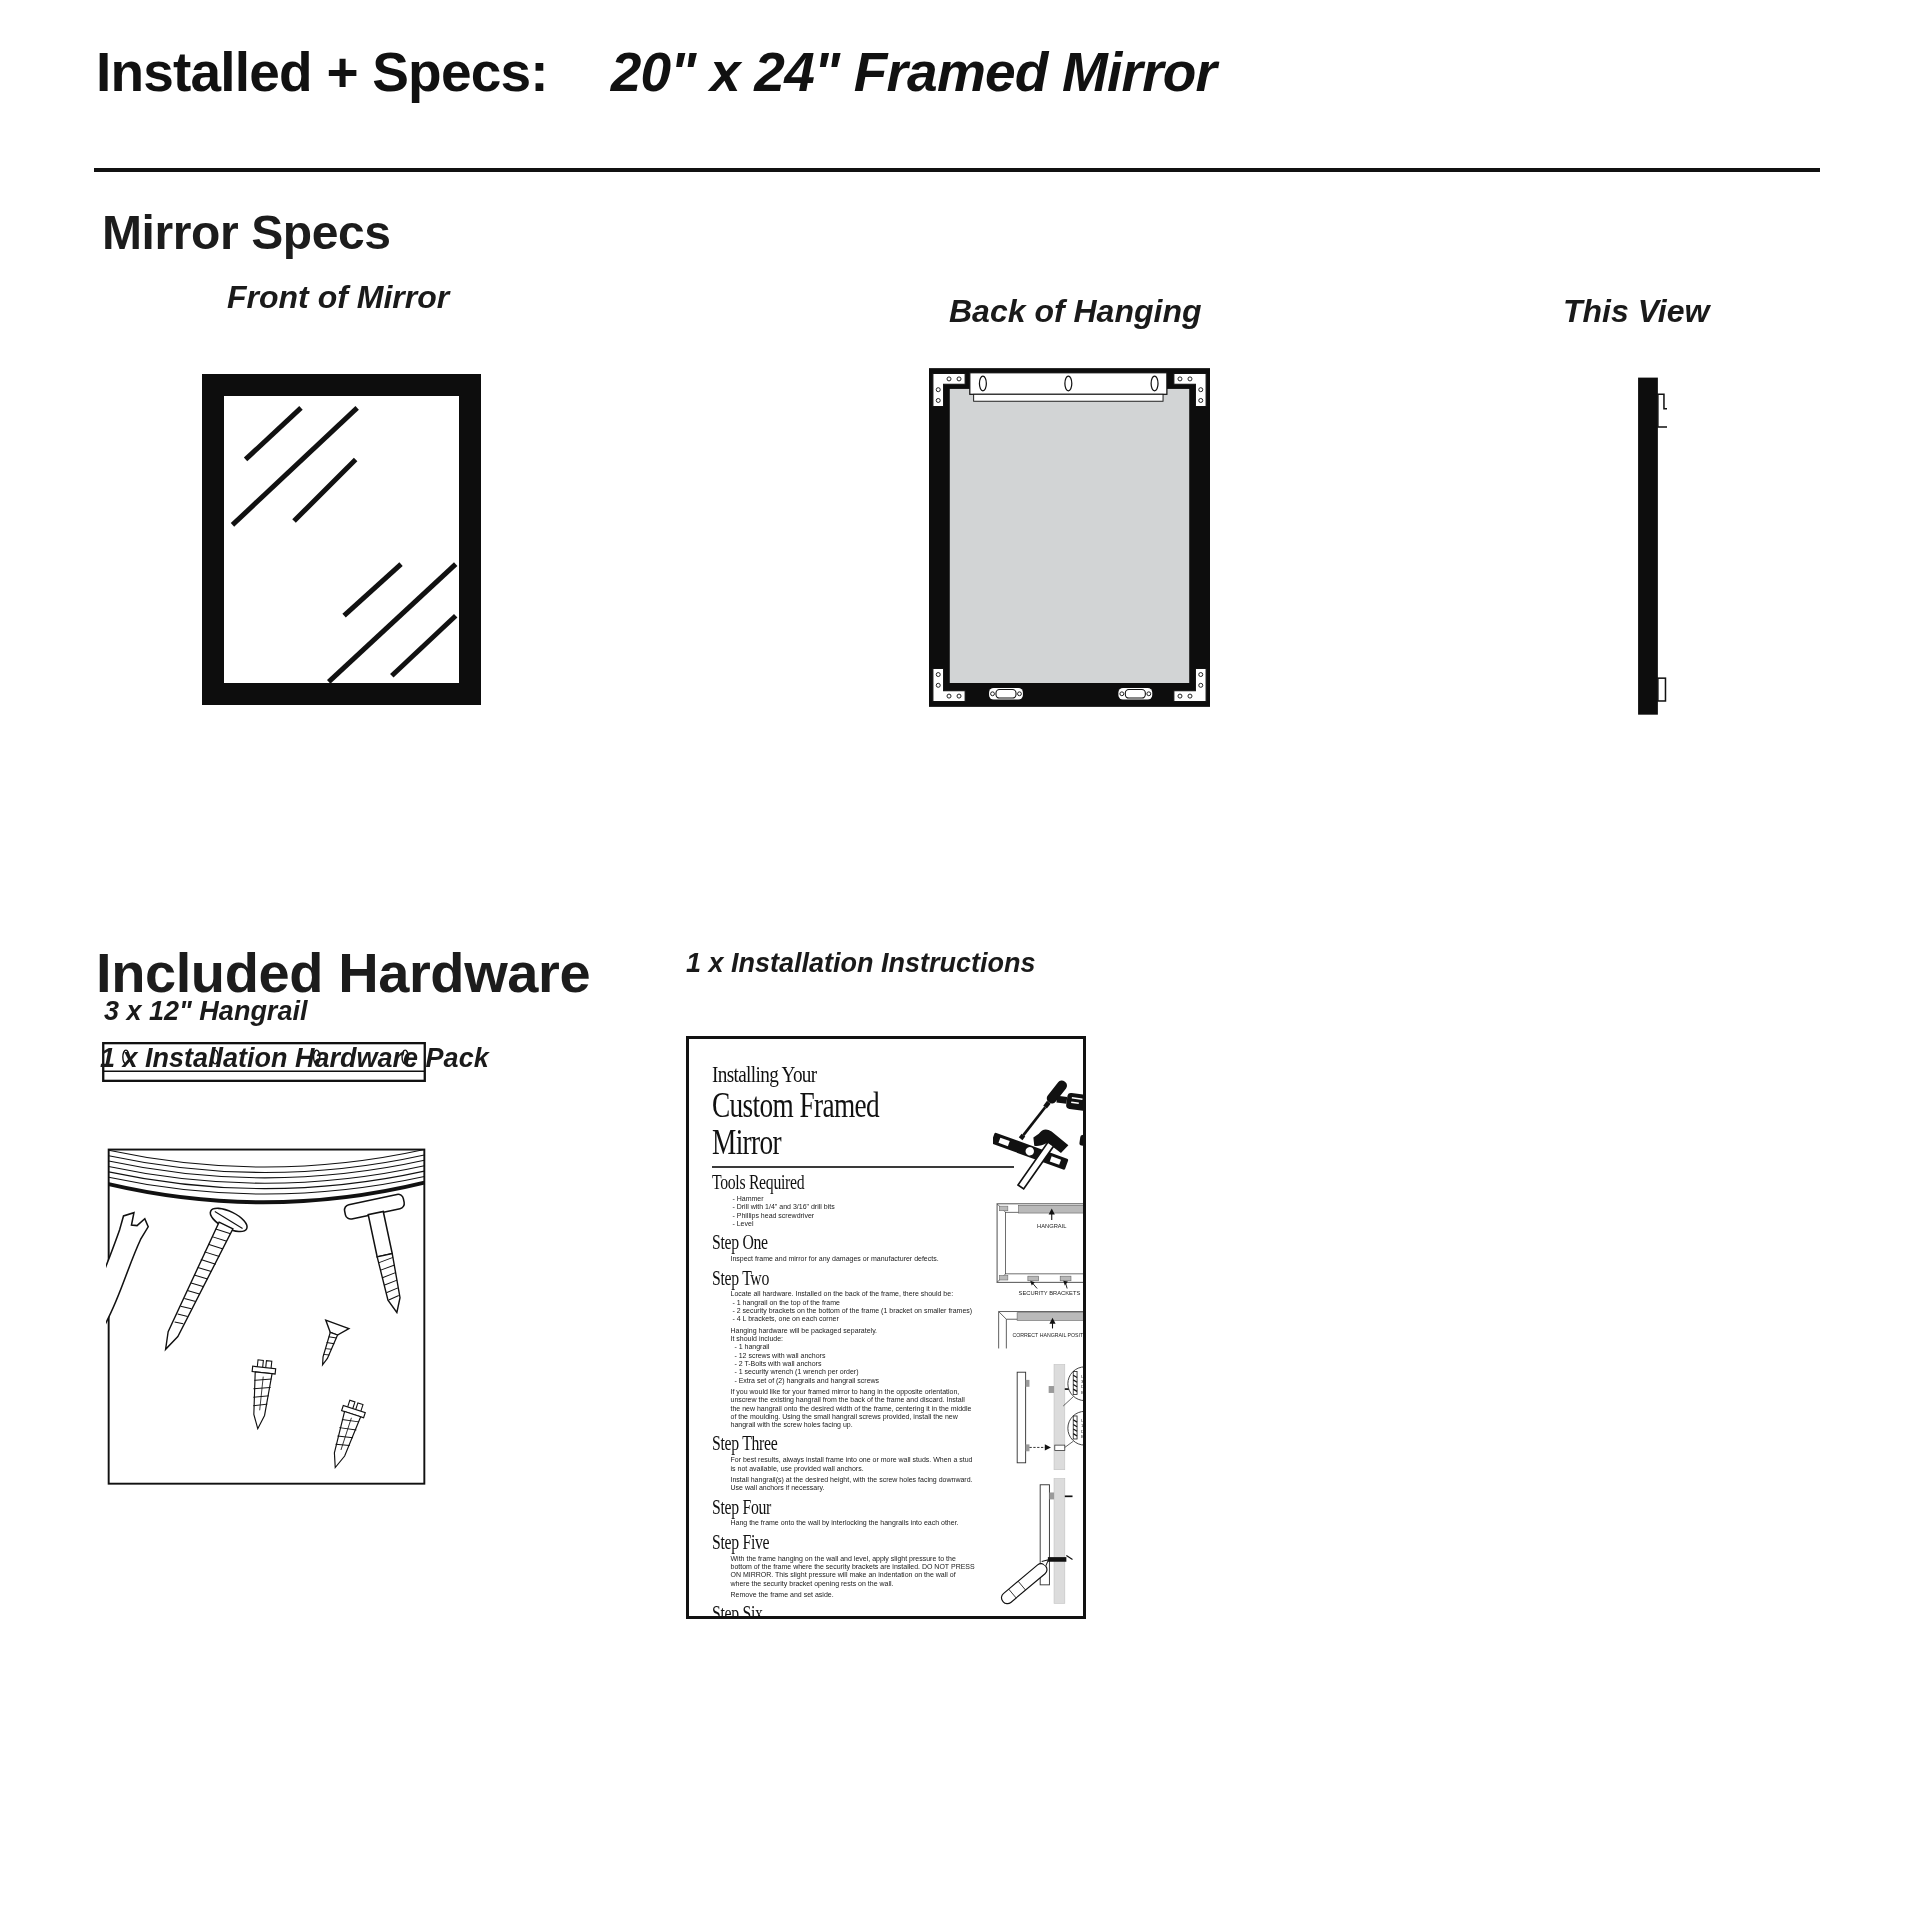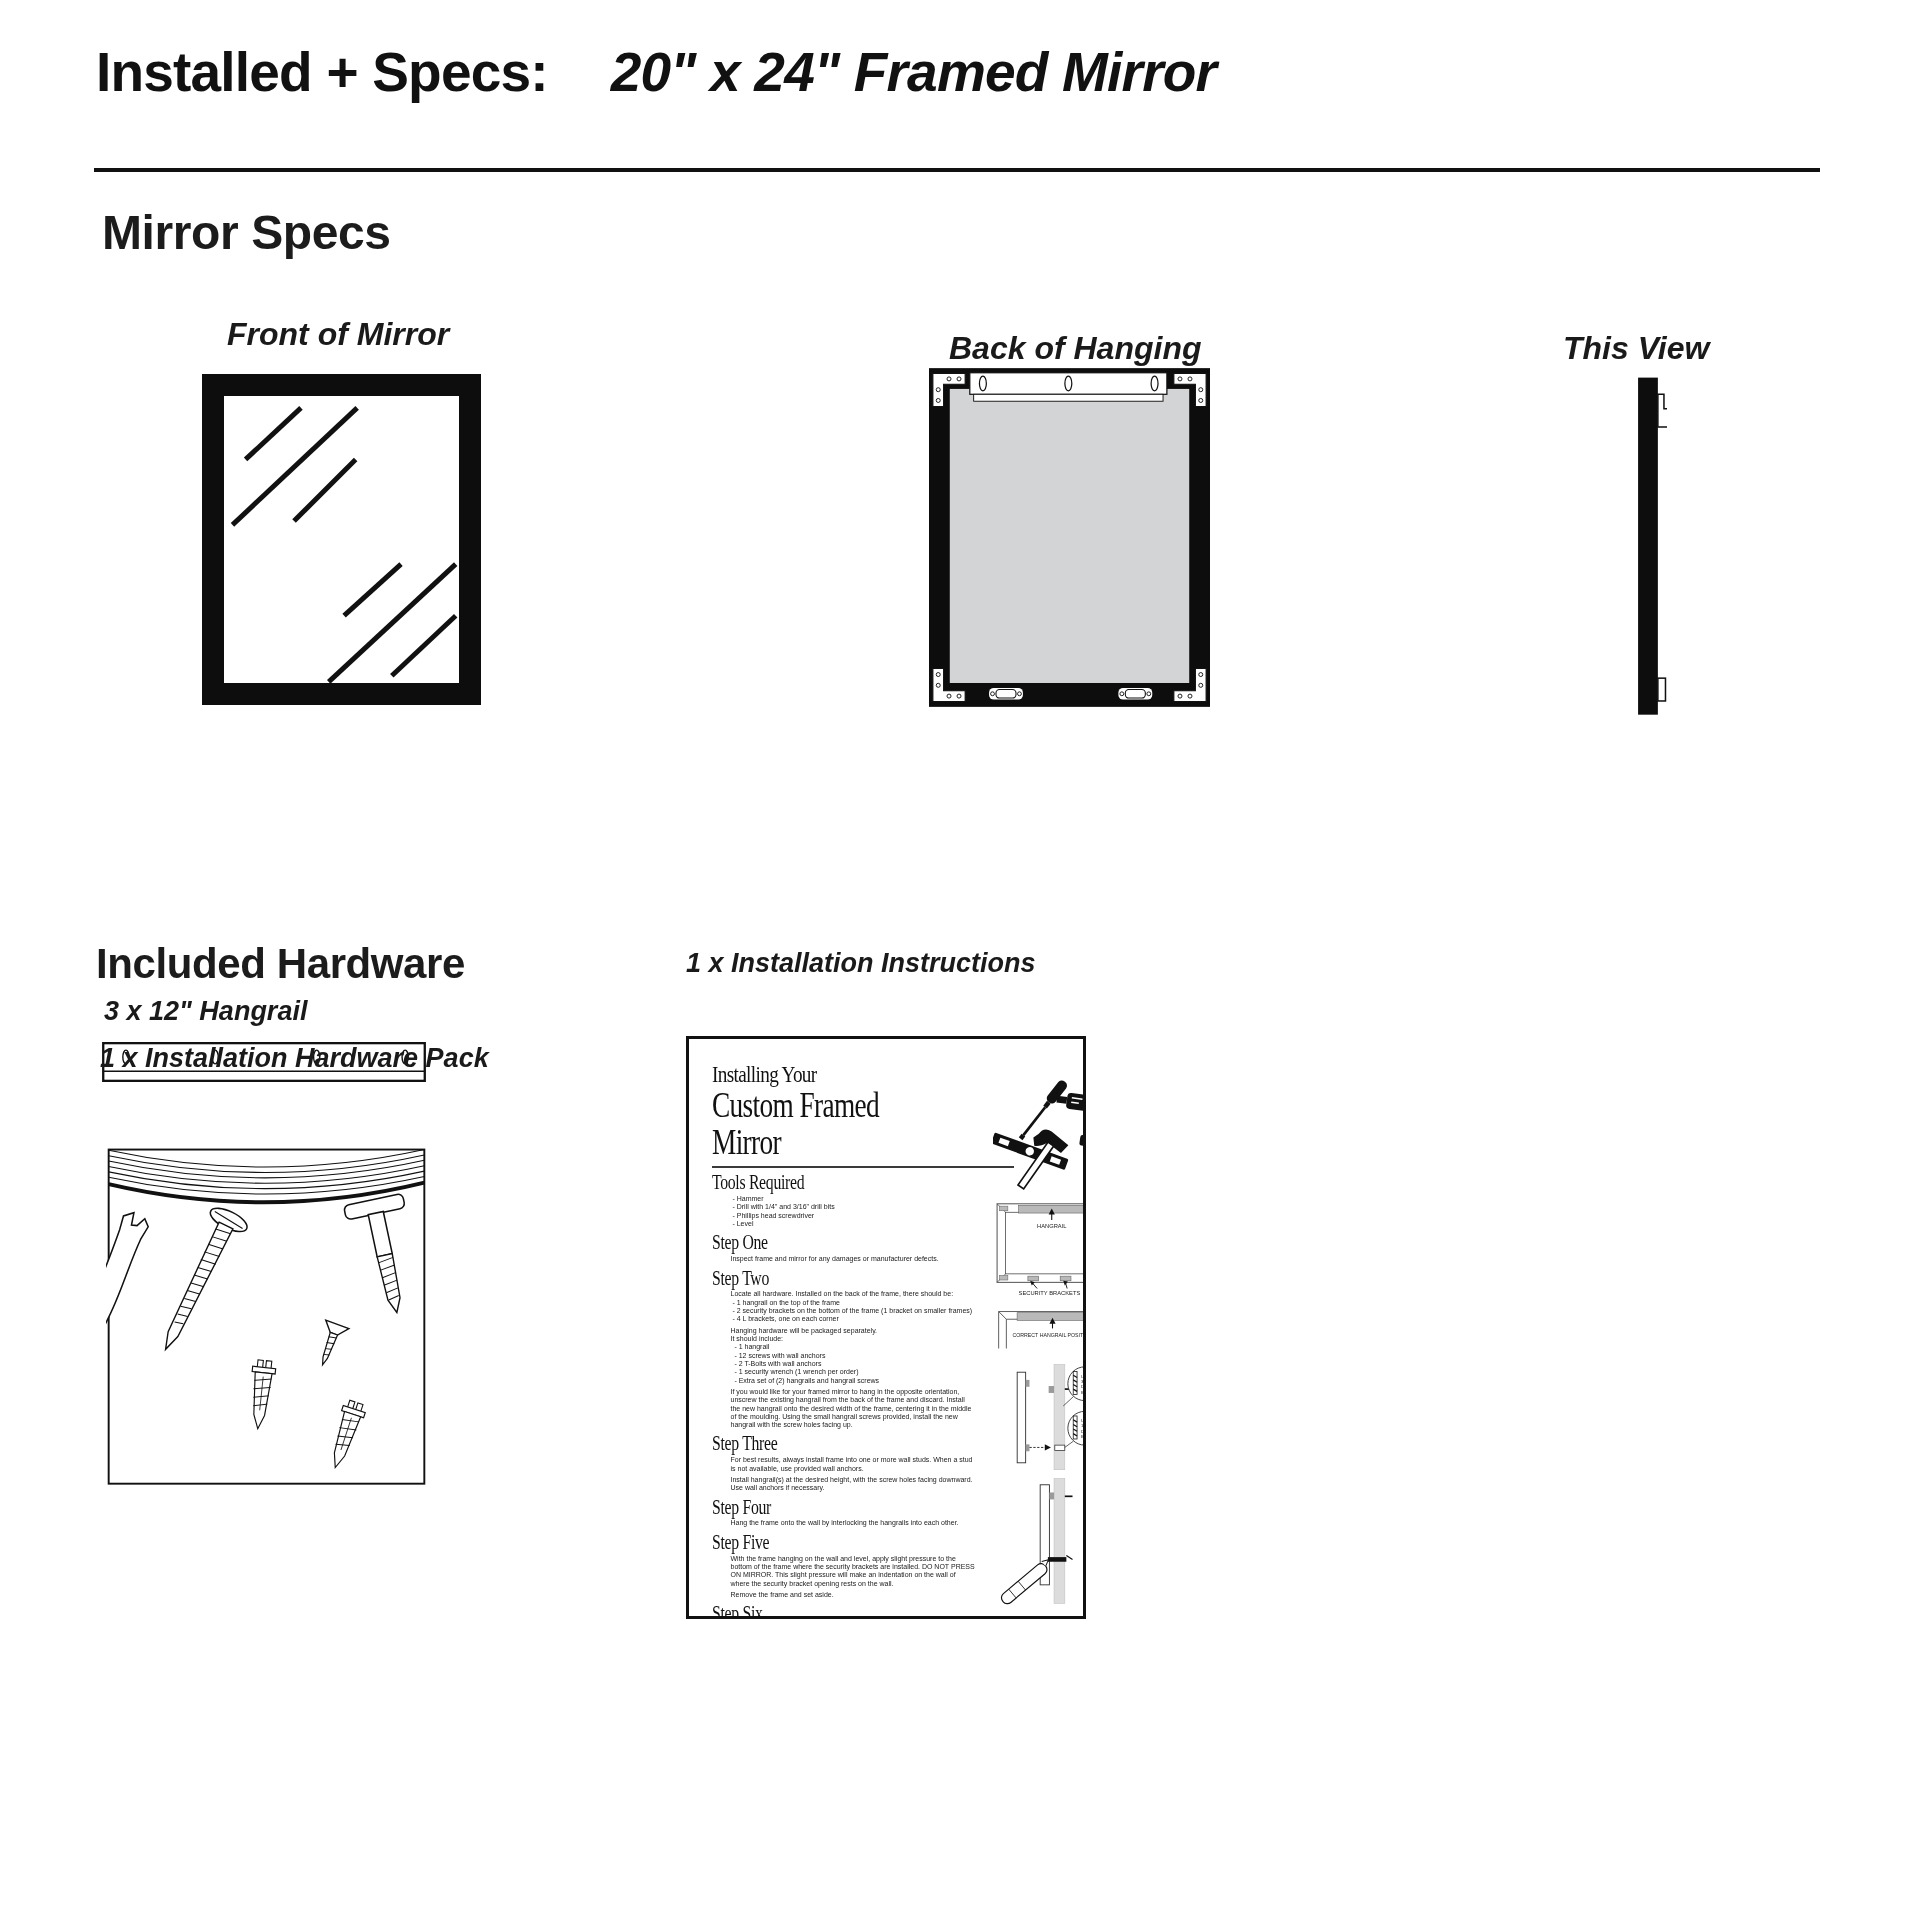--- a/index.html
+++ b/index.html
@@ -3,22 +3,22 @@
 <meta charset="utf-8">
 <style>
   html,body{margin:0;padding:0;background:#ffffff;}
   #canvas{position:relative;width:1926px;height:1926px;background:#ffffff;overflow:hidden;
           font-family:"Liberation Sans",sans-serif;color:#111;}
   .abs{position:absolute;}
   .page-title{font-size:55px;font-weight:700;letter-spacing:-0.8px;white-space:nowrap;}
   .page-title .product{font-style:italic;margin-left:63px;}
   .rule{background:#111;}
   .h2{font-size:48px;font-weight:700;letter-spacing:-0.4px;color:#1c1c1c;}
-  .h2b{font-size:42px;font-weight:700;letter-spacing:-0.4px;color:#1c1c1c;}
-  .fig-label{font-size:32px;font-weight:700;font-style:italic;color:#1a1a1a;white-space:nowrap;margin-top:37px;}
+  .h2b{font-size:56px;font-weight:700;letter-spacing:-0.4px;color:#1c1c1c;}
+  .fig-label{font-size:32px;font-weight:700;font-style:italic;color:#1a1a1a;white-space:nowrap;}
   .hw-label{font-size:27px;font-weight:700;font-style:italic;color:#1a1a1a;white-space:nowrap;}
   .front-mirror{border:22.3px solid #0d0d0d;background:#fff;box-sizing:border-box;}
   .sheet{background:#fff;border:3.1px solid #111;box-sizing:border-box;overflow:hidden;}
   .sheet-text{position:absolute;left:23px;top:23px;width:304px;}
   .sheet-title1{font-family:"Liberation Serif",serif;font-size:24px;line-height:25.4px;
                 transform:scaleX(0.8);transform-origin:left;letter-spacing:-0.8px;}
   .sheet-title2{font-family:"Liberation Serif",serif;font-size:35px;line-height:37px;
                 transform:scaleX(0.78);transform-origin:left;letter-spacing:-0.8px;}
   .sheet-rule{width:302px;height:2.3px;background:#3a3a3a;margin:4.6px 0 1.5px 0;}
   .step-heading{font-family:"Liberation Serif",serif;font-size:21px;line-height:22.3px;

